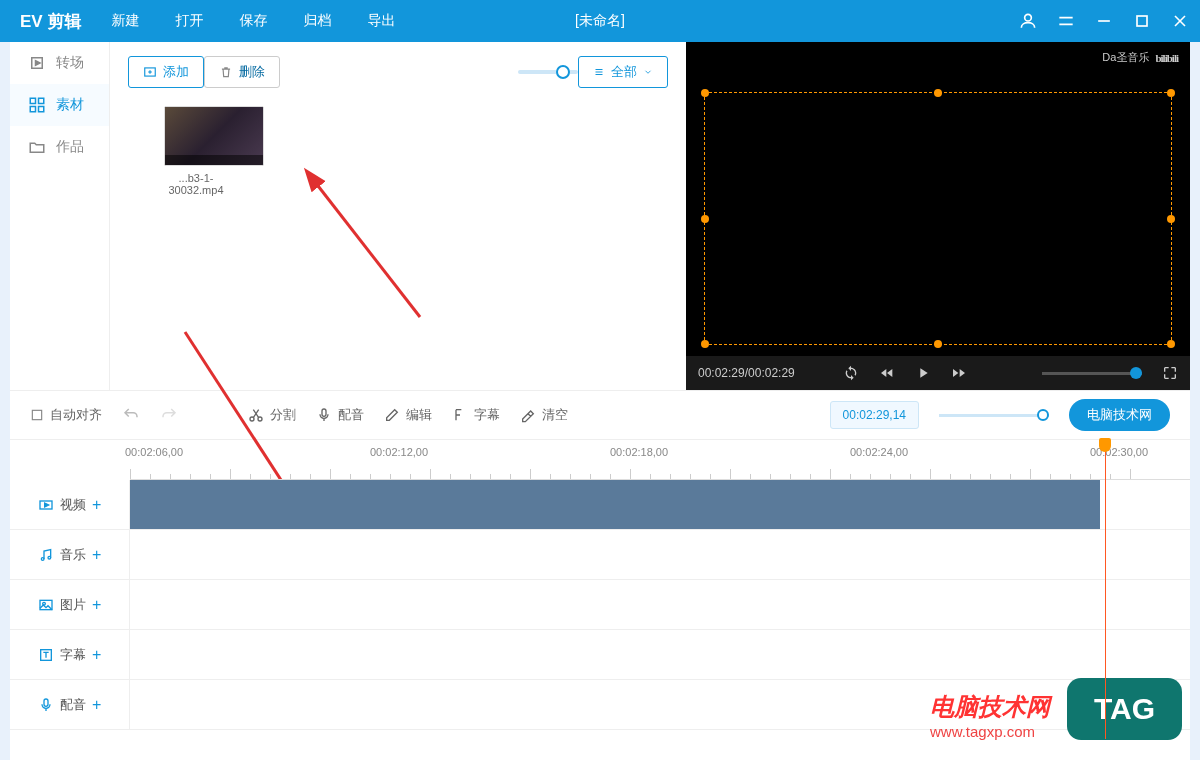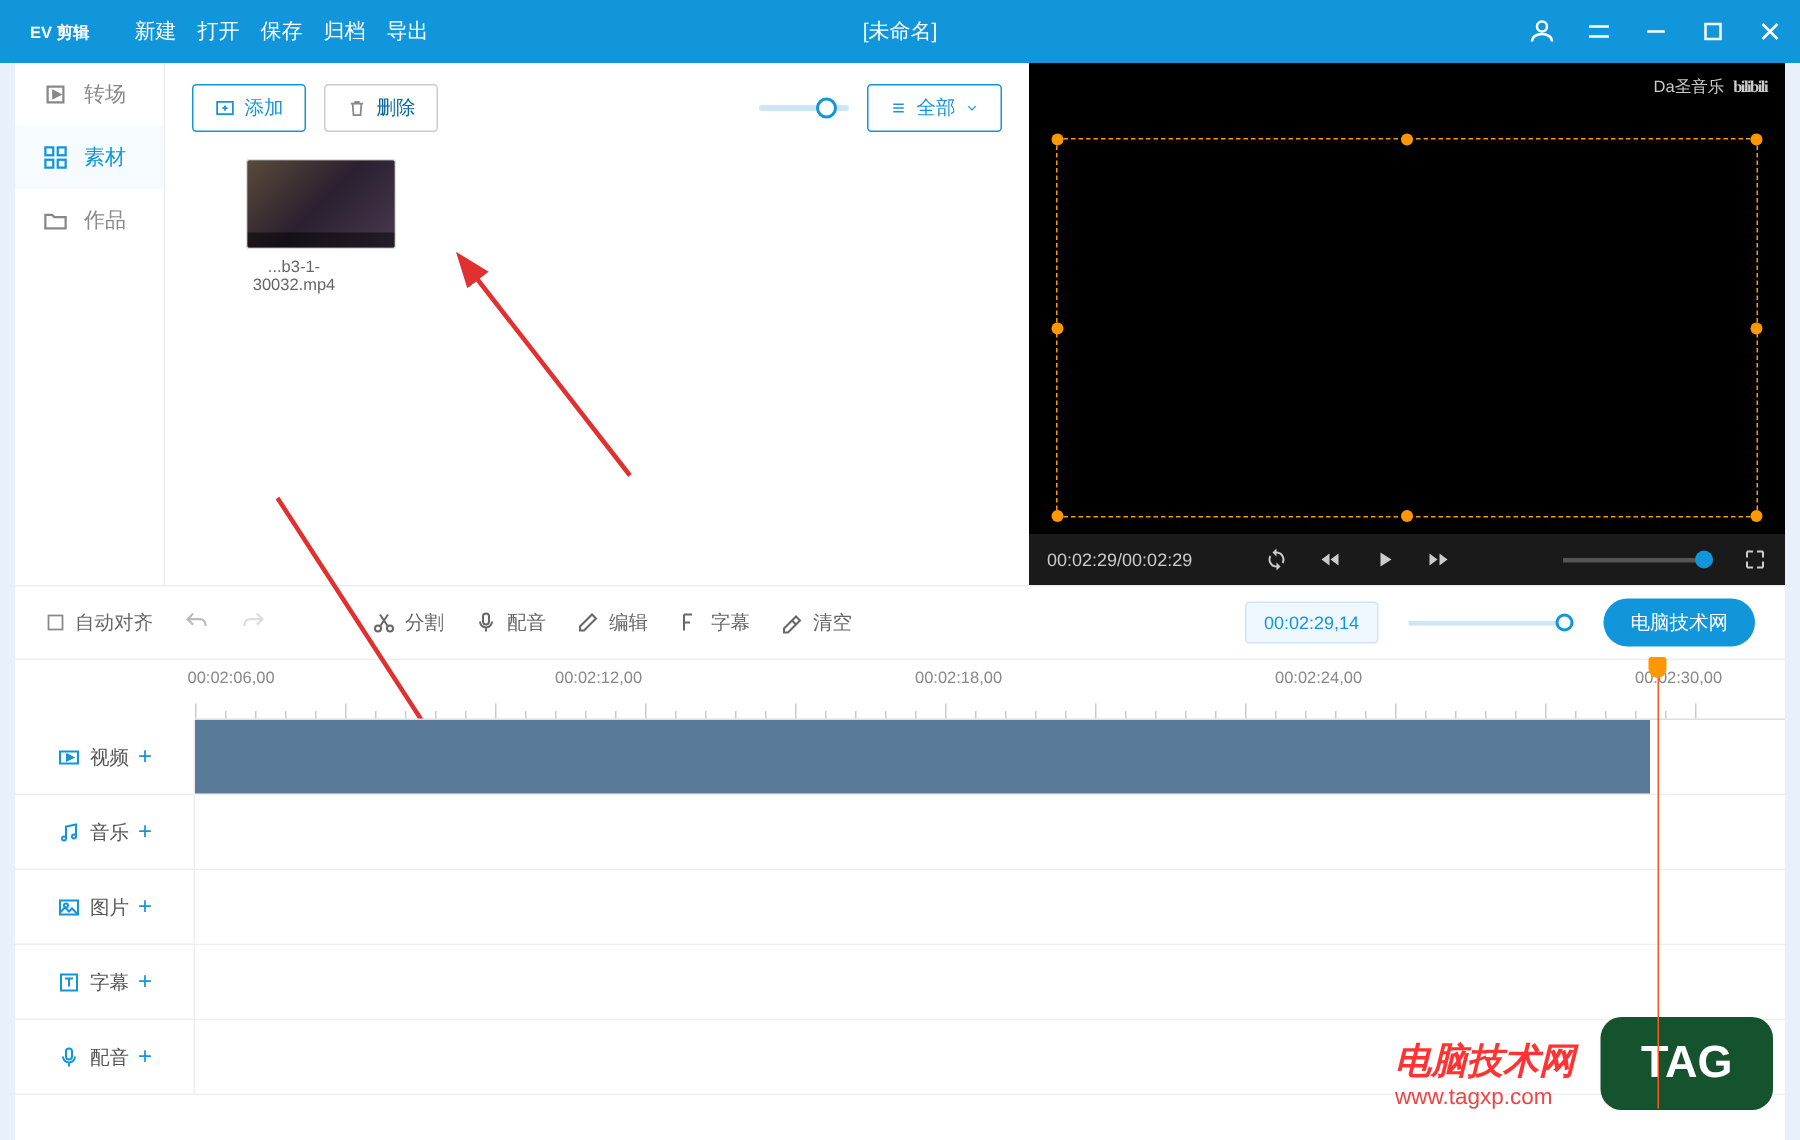--- a/index.html
+++ b/index.html
@@ -4,36 +4,36 @@
 <style>
 * { margin: 0; padding: 0; box-sizing: border-box; font-family: "Microsoft YaHei", sans-serif; }
 body { width: 1200px; height: 760px; background: #fff; overflow: hidden; position: relative; }
 
 
 .edge-left { position: absolute; left: 0; top: 42px; width: 10px; height: 718px; background: #e8f1fb; z-index: 0; }
 .edge-right { position: absolute; right: 0; top: 42px; width: 10px; height: 718px; background: #e8f1fb; z-index: 0; }
 
 
 .titlebar { height: 42px; background: #1296db; display: flex; align-items: center; color: #fff; font-size: 14px; position: relative; }
-.titlebar .logo { font-weight: bold; font-size: 11px; margin-left: 20px; margin-right: 30px; }
-.titlebar .menu { display: flex; gap: 14px; }
+.titlebar .logo { font-weight: bold; font-size: 17px; margin-left: 20px; margin-right: 30px; }
+.titlebar .menu { display: flex; gap: 36px; }
 .titlebar .menu span { cursor: pointer; }
 .titlebar .doctitle { position: absolute; left: 50%; transform: translateX(-50%); }
 .titlebar .wincontrols { position: absolute; right: 10px; display: flex; gap: 18px; align-items: center; }
 .titlebar .wincontrols span { display: inline-flex; align-items: center; justify-content: center; width: 20px; height: 20px; cursor: pointer; }
 
 
 .upper { display: flex; height: 348px; margin: 0 10px; }
 .left-tabs { width: 100px; background: #fff; border-right: 1px solid #eee; }
 .lt-item { height: 42px; display: flex; align-items: center; gap: 10px; padding-left: 18px; font-size: 14px; color: #888; cursor: pointer; }
 .lt-item.active { color: #1296db; background: #f6fbff; }
 .lt-item svg { width: 18px; height: 18px; }
 
 .assets { flex: 1; background: #fff; padding: 14px 18px; position: relative; }
-.assets-top { display: flex; align-items: center; gap: 12px; }
+.assets-top { display: flex; align-items: center; gap: 0; }
 .btn { height: 32px; padding: 0 14px; border: 1px solid #1296db; color: #1296db; background: #fff; border-radius: 3px; display: inline-flex; align-items: center; gap: 6px; font-size: 13px; cursor: pointer; }
 .btn.gray { border-color: #ccc; color: #0369a1; }
 .slider { width: 60px; height: 4px; background: #cde6f7; border-radius: 2px; position: relative; margin-left: auto; }
 .slider .knob { position: absolute; top: -5px; right: 8px; width: 14px; height: 14px; background: #fff; border: 2px solid #1296db; border-radius: 50%; }
 .select { height: 32px; border: 1px solid #1296db; border-radius: 3px; display: inline-flex; align-items: center; gap: 6px; color: #1296db; font-size: 13px; width: 90px; justify-content: center; cursor: pointer; }
 
 .asset-grid { margin-top: 18px; display: flex; gap: 16px; }
 .asset-card { width: 100px; text-align: center; font-size: 11px; color: #666; cursor: pointer; padding-left: 36px; }
 .asset-thumb { width: 100px; height: 60px; background: #222; border: 1px solid #ddd; border-radius: 2px; position: relative; overflow: hidden; }
 .asset-thumb .fake { position:absolute; inset:0; background:linear-gradient(135deg,#5a4a3a 0%,#2a2030 50%,#4a3a50 100%); }
@@ -82,21 +82,21 @@
 .track-head { width: 120px; display: flex; align-items: center; gap: 6px; padding-left: 28px; font-size: 13px; color: #555; border-right: 1px solid #eee; }
 .track-head svg { width: 16px; height: 16px; }
 .track-head .plus { color: #1296db; font-size: 16px; cursor: pointer; }
 .track-body { flex: 1; position: relative; background: #fff; }
 .clip { position: absolute; left: 0; right: 90px; top: 0; bottom: 0; background: #5a7a9a; }
 
 
 .bottom-wm { position: absolute; right: 30px; bottom: 20px; text-align: left; }
 .bottom-wm .l1 { color: #ff3333; font-weight: bold; font-size: 24px; font-style: italic; }
 .bottom-wm .l2 { color: #ef4444; font-size: 15px; }
-.tag-badge { position: absolute; right: 18px; bottom: 20px; width: 115px; height: 62px; background: #14532d; border-radius: 14px; color: #fff; display: flex; align-items: center; justify-content: center; font-weight: bold; font-size: 30px; }
+.tag-badge { position: absolute; right: 18px; bottom: 20px; width: 115px; height: 62px; background: #0f766e; border-radius: 14px; color: #fff; display: flex; align-items: center; justify-content: center; font-weight: bold; font-size: 30px; }
 </style>
 </head>
 <body>
 
 <div class="edge-left"></div>
 <div class="edge-right"></div>
 
 <div class="titlebar">
   <div class="logo">EV 剪辑</div>
   <div class="menu">

